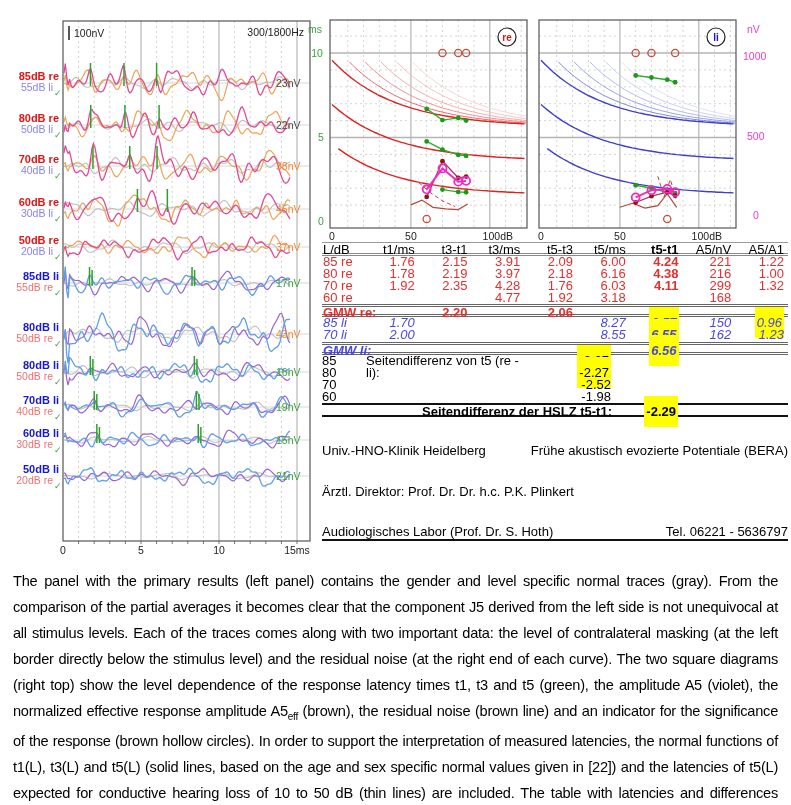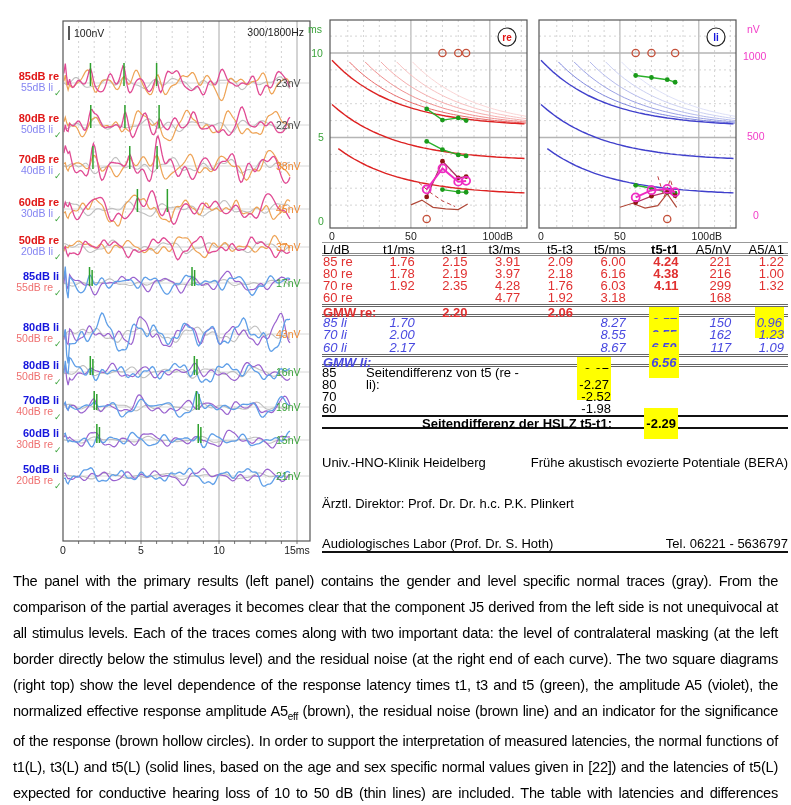--- a/index.html
+++ b/index.html
@@ -468,31 +468,20 @@
         <div>70 li</div>
         <div>2.00</div>
         <div></div>
         <div></div>
         <div></div>
         <div>8.55</div>
         <div class="b"><span class="hl b">6.55</span></div>
         <div>162</div>
         <div>1.23</div>
       </div>
-      <div class="trow li">
-        <div>60 li</div>
-        <div>2.17</div>
-        <div></div>
-        <div></div>
-        <div></div>
-        <div>8.67</div>
-        <div class="b"><span class="hl b">6.50</span></div>
-        <div>117</div>
-        <div>1.09</div>
-      </div>
       <div class="trow gmw li">
         <div>GMW li:</div>
         <div></div>
         <div></div>
         <div></div>
         <div></div>
         <div></div>
         <div><span class="hl b">6.56</span></div>
         <div></div>
         <div></div>

